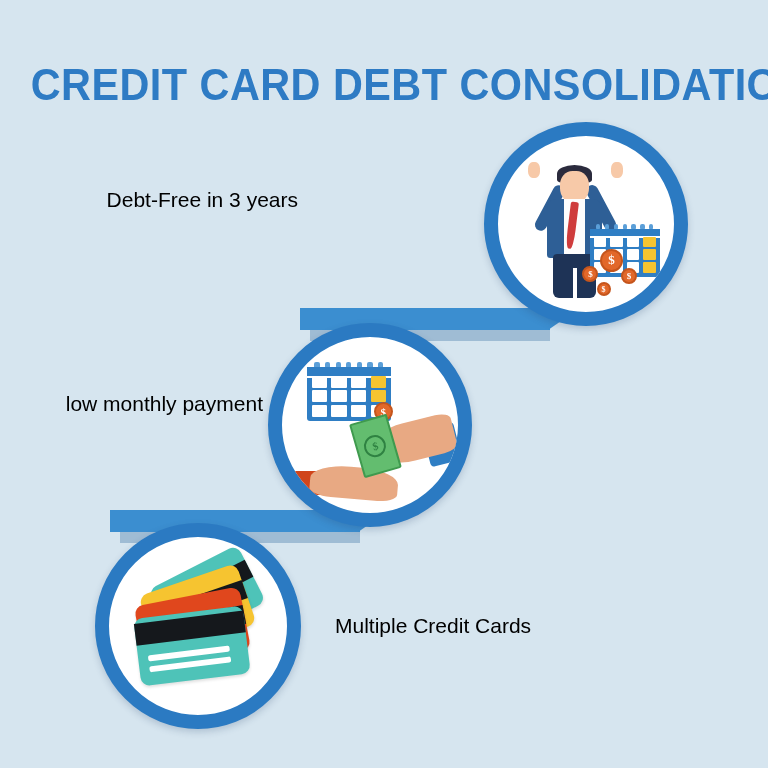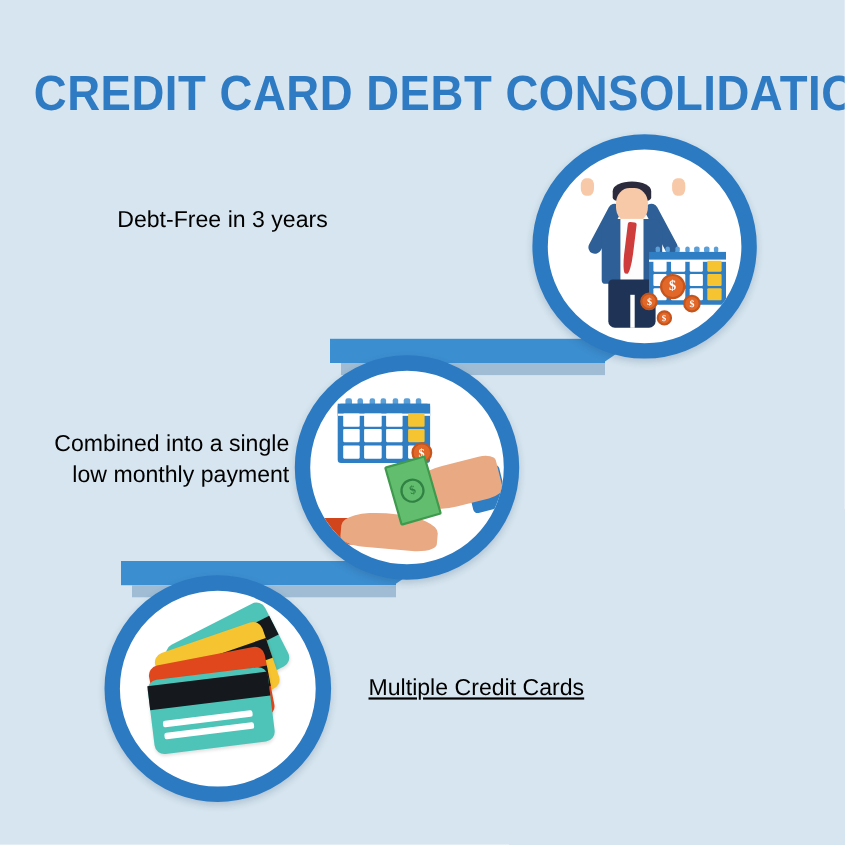--- a/index.html
+++ b/index.html
@@ -91,21 +91,21 @@
   
   .caption {
     position: absolute;
     color: #000000;
     font-size: 21px;
     line-height: 1.32;
     font-family: "Liberation Sans", sans-serif;
   }
   #caption-1 { right: 470px; top: 186px; text-align: right; width: 260px; }
   #caption-2 { right: 505px; top: 390px; text-align: right; width: 260px; }
-  #caption-3 { left: 335px; top: 612px; text-align: left;  width: 300px; text-decoration: underline; }
+  #caption-3 { left: 335px; top: 612px; text-align: left;  width: 300px; }
 
   
   .man { position: absolute; left: 16%; top: 8%; width: 56%; height: 84%; }
   .man .head {
     position: absolute; left: 34%; top: 14%;
     width: 30%; height: 22%;
     background: #f7c9a8; border-radius: 42% 42% 45% 45%;
   }
   .man .hair {
     position: absolute; left: 31%; top: 10%;
@@ -398,21 +398,20 @@
         <div class="line l2"></div>
       </div>
     </div>
   </div>
 
   <div class="caption" id="caption-1">
     <div>Debt-Free in 3 years</div>
   </div>
 
   <div class="caption" id="caption-2">
-    <div>Combined into a single</div>
     <div>low monthly payment</div>
   </div>
 
   <div class="caption" id="caption-3">
     <div>Multiple Credit Cards</div>
   </div>
 
 </div>
 
 </body></html>

